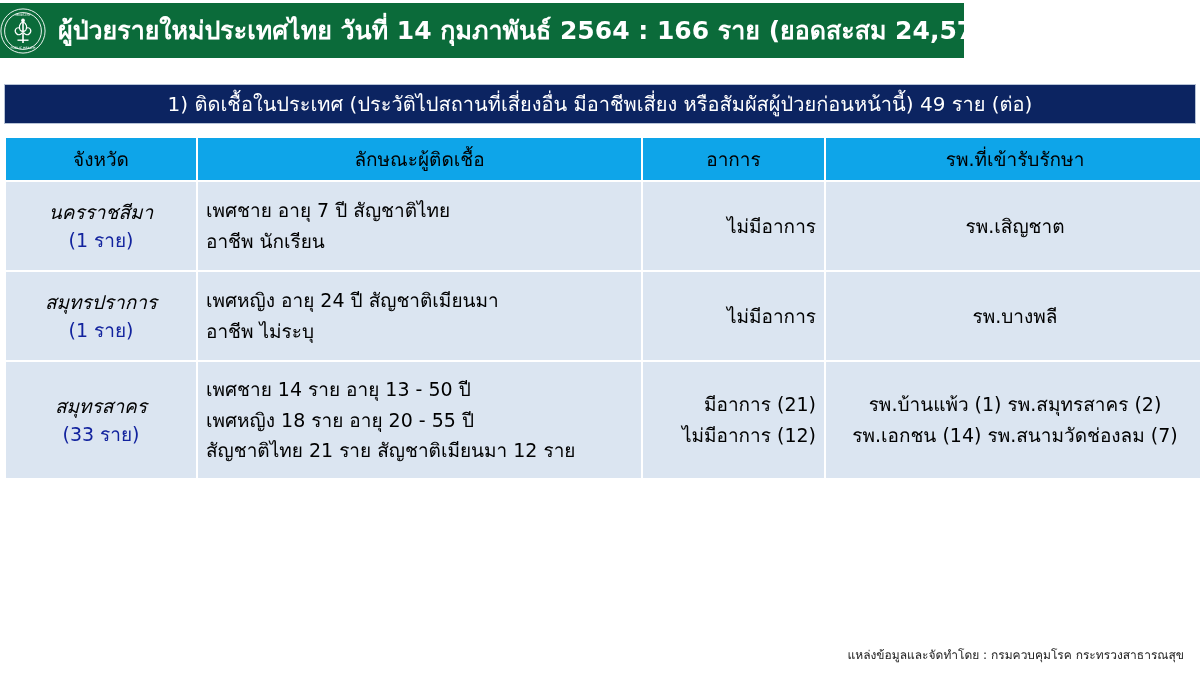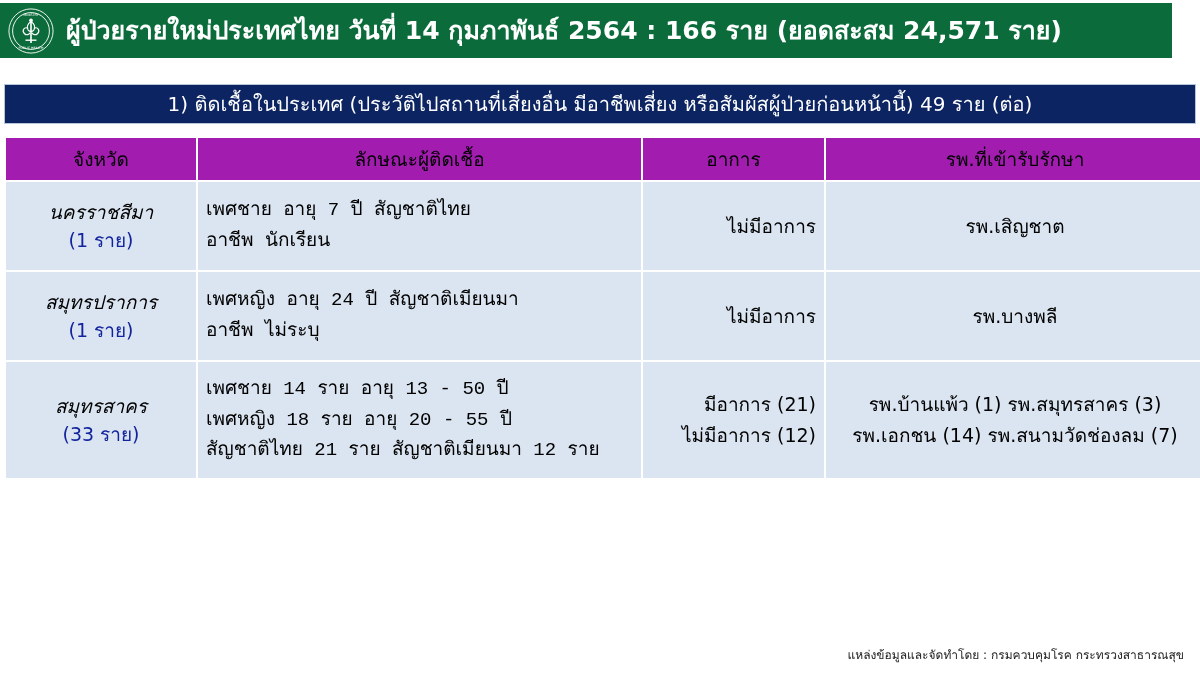--- a/index.html
+++ b/index.html
@@ -13,27 +13,26 @@
     font-family: "DejaVu Sans", "Liberation Sans", sans-serif;
     overflow: hidden;
     position: relative;
   }
 
   
   .header-bar {
     position: absolute;
     left: 0;
     top: 3px;
-    width: 1172px;
+    width: 964px;
     height: 55px;
     background: #0b6b3a;
     display: flex;
     align-items: center;
     box-sizing: border-box;
-    padding-left: 8px;
   }
   .moph-logo {
     width: 46px;
     height: 46px;
     flex: 0 0 46px;
     margin-right: 12px;
     display: block;
   }
   .header-title {
     color: #ffffff;
@@ -75,39 +74,39 @@
     border-spacing: 2px;
     table-layout: fixed;
   }
   .data-table th,
   .data-table td {
     padding: 6px 8px;
     vertical-align: middle;
     box-sizing: border-box;
   }
   .data-table th {
-    background: #a21caf;
+    background: #0ea5e9;
     color: #000000;
     font-size: 19px;
     font-weight: normal;
     text-align: center;
     height: 40px;
   }
   .data-table td {
     background: #dbe5f1;
     color: #000000;
     font-size: 19px;
   }
   .col-province { width: 190px; }
   .col-detail   { width: 443px; }
   .col-symptom  { width: 181px; }
   .col-hospital { width: 378px; }
 
   .cell-center { text-align: center; }
-  .cell-left   { text-align: left; padding-left: 14px; font-family: Liberation Mono, monospace; }
+  .cell-left   { text-align: left; padding-left: 14px; }
 
   .province-name {
     display: block;
     text-align: center;
     line-height: 1.5;
     font-style: italic;
   }
   .province-count {
     display: block;
     text-align: center;
@@ -228,20 +227,20 @@
       <td class="cell-left">
         <span class="detail-line">เพศชาย 14 ราย อายุ 13 - 50 ปี</span>
         <span class="detail-line">เพศหญิง 18 ราย อายุ 20 - 55 ปี</span>
         <span class="detail-line">สัญชาติไทย 21 ราย  สัญชาติเมียนมา 12 ราย</span>
       </td>
       <td class="cell-center">
         <span class="symptom-line">มีอาการ (21)</span>
         <span class="symptom-line">ไม่มีอาการ (12)</span>
       </td>
       <td class="cell-center">
-        <span class="hospital-line">รพ.บ้านแพ้ว (1)   รพ.สมุทรสาคร (3)</span>
+        <span class="hospital-line">รพ.บ้านแพ้ว (1)   รพ.สมุทรสาคร (2)</span>
         <span class="hospital-line">รพ.เอกชน (14)   รพ.สนามวัดช่องลม (7)</span>
       </td>
     </tr>
   </tbody>
 </table>
 
 <div class="footer-note">แหล่งข้อมูลและจัดทำโดย : กรมควบคุมโรค กระทรวงสาธารณสุข</div>
 
 </body></html>

